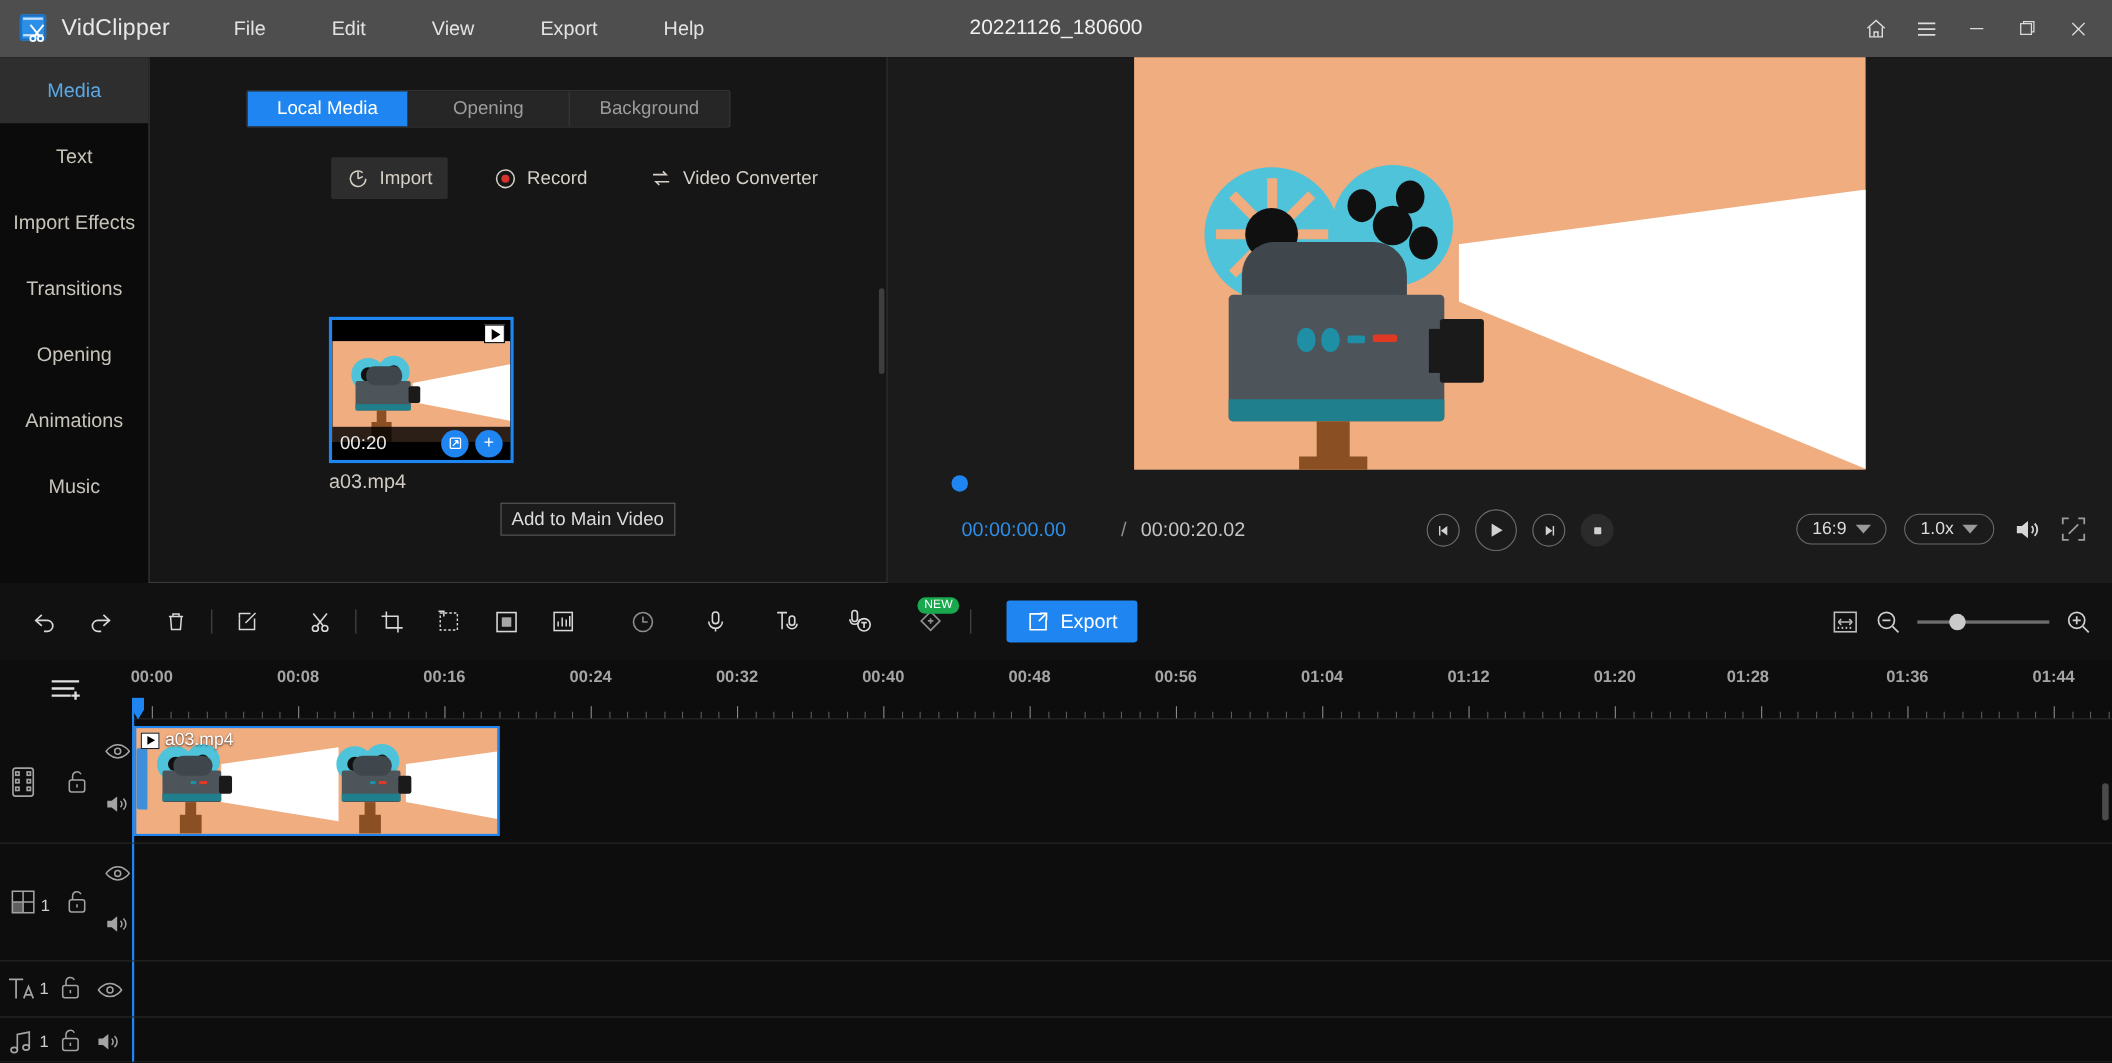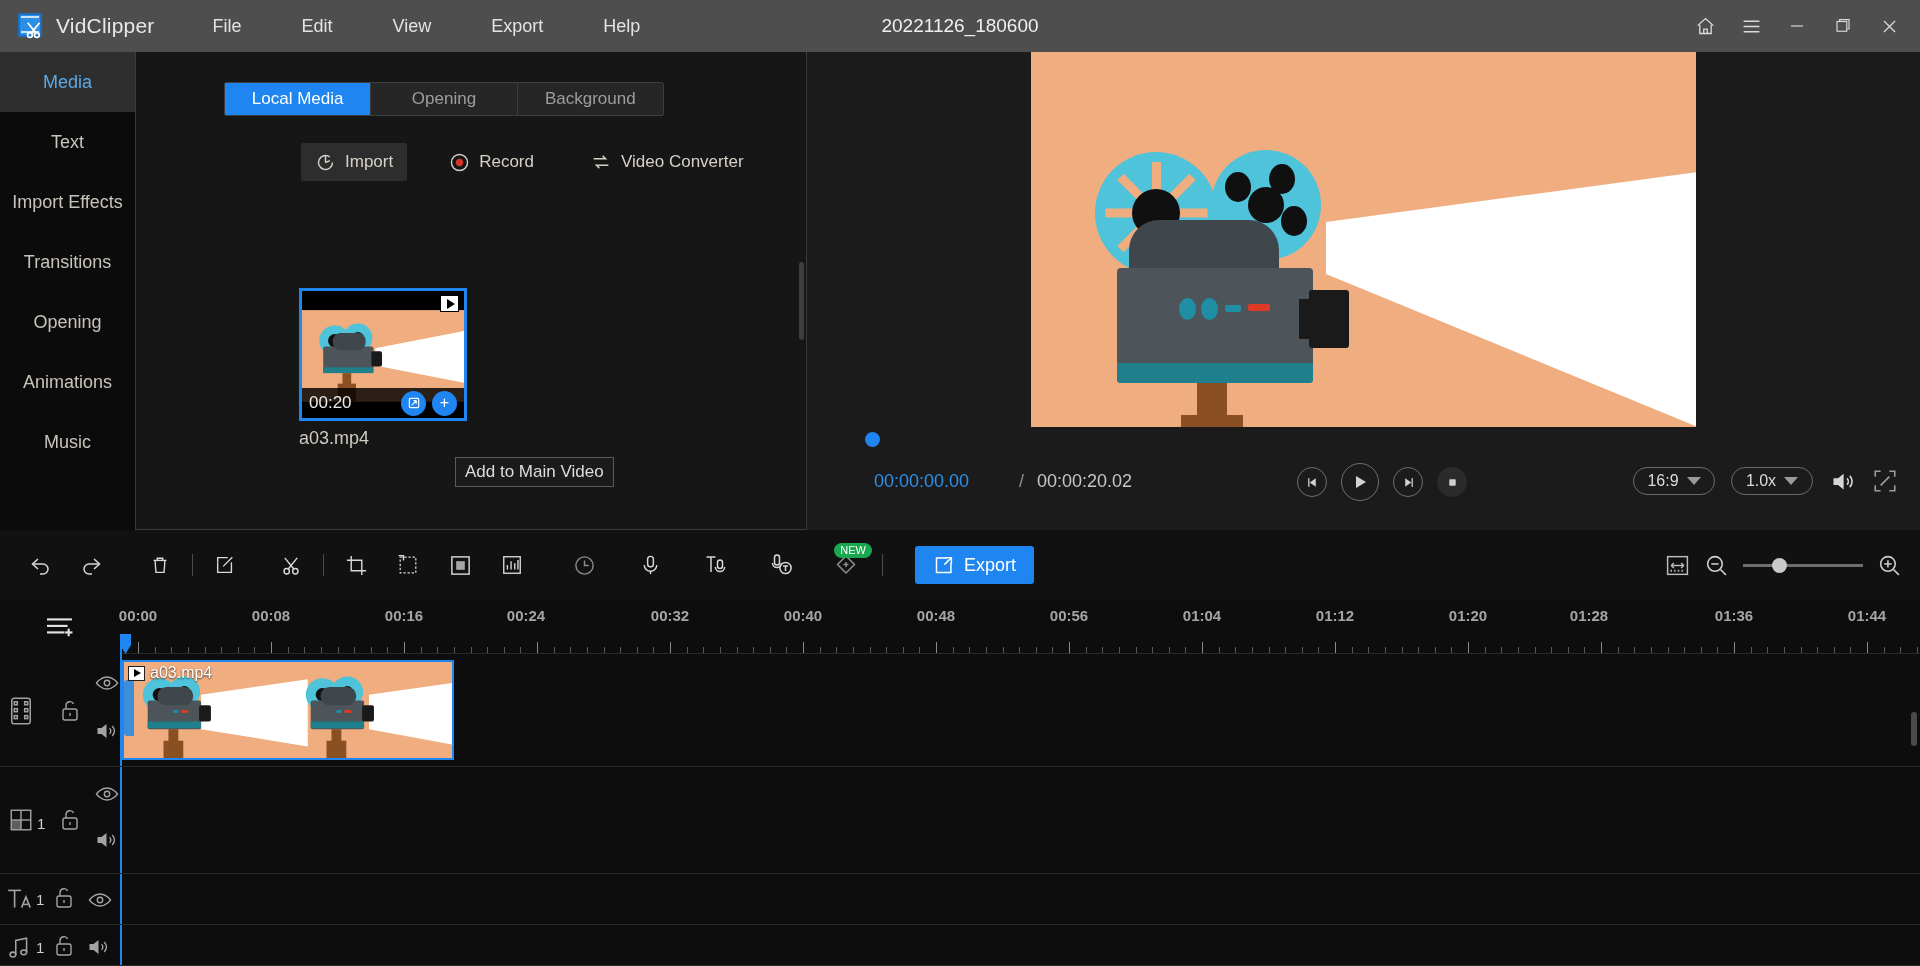--- a/index.html
+++ b/index.html
@@ -755,21 +755,21 @@
           <line x1="3" y1="17" x2="19" y2="17"></line>
         <line x1="23" y1="13.5" x2="23" y2="20.5"></line>
           <line x1="19.5" y1="17" x2="26.5" y2="17"></line>
       </svg>
     </div>
 
     <div class="ruler">
       <div class="tick-label" style="left:18px">00:00</div>
       <div class="tick-label" style="left:151px">00:08</div>
       <div class="tick-label" style="left:284px">00:16</div>
-      <div class="tick-label" style="left:406px">00:24</div>
+      <div class="tick-label" style="left:417px">00:24</div>
       <div class="tick-label" style="left:550px">00:32</div>
       <div class="tick-label" style="left:683px">00:40</div>
       <div class="tick-label" style="left:816px">00:48</div>
       <div class="tick-label" style="left:949px">00:56</div>
       <div class="tick-label" style="left:1082px">01:04</div>
       <div class="tick-label" style="left:1215px">01:12</div>
       <div class="tick-label" style="left:1348px">01:20</div>
       <div class="tick-label" style="left:1469px">01:28</div>
       <div class="tick-label" style="left:1614px">01:36</div>
       <div class="tick-label" style="left:1747px">01:44</div>

